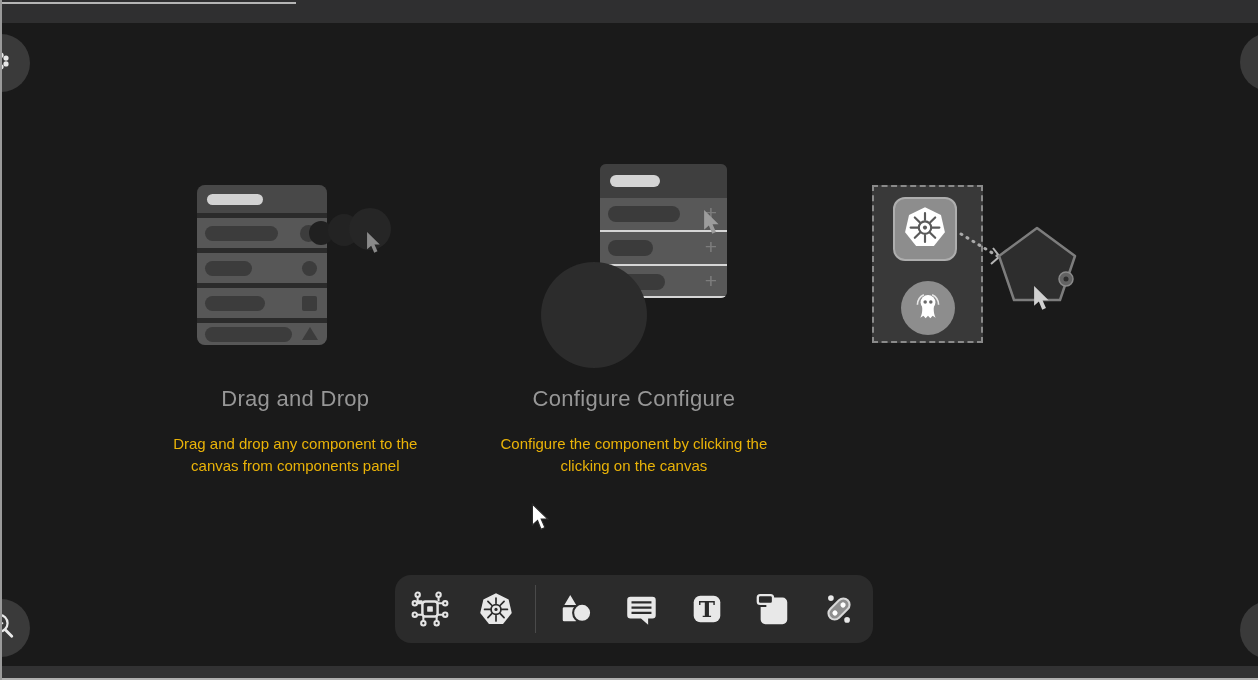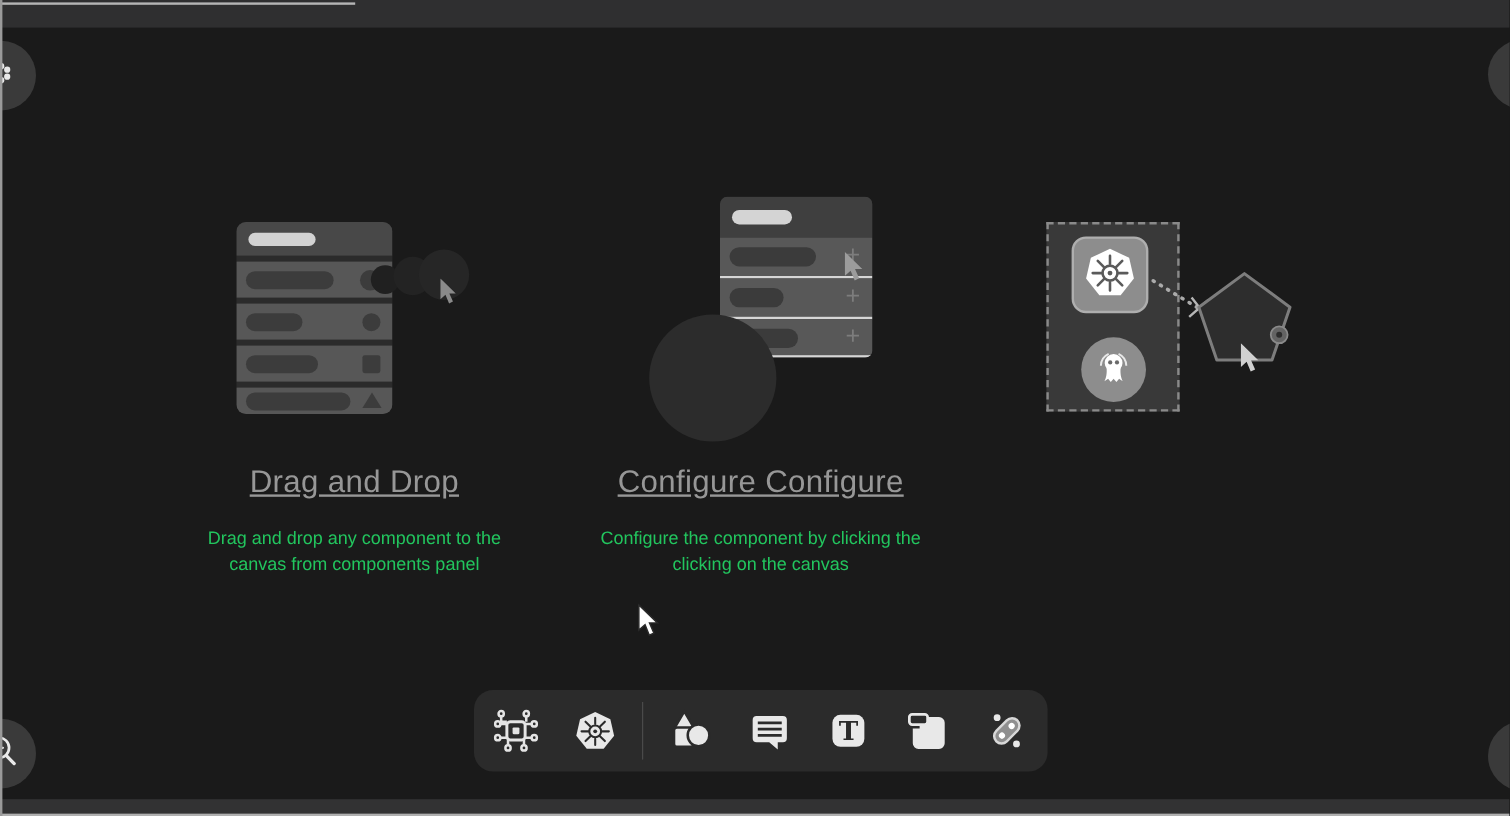--- a/index.html
+++ b/index.html
@@ -19,22 +19,22 @@
     display:flex;align-items:center;justify-content:center;z-index:30;}
   .edge-btn.tl{left:-28px;top:34px;}
   .edge-btn.bl{left:-28px;top:599px;}
   .edge-btn.tr{right:-40px;top:33px;}
   .edge-btn.br{right:-40px;top:601px;}
 
   
   .steps{position:absolute;left:126px;top:150px;width:1016px;display:flex;}
   .step{width:338.6px;display:flex;flex-direction:column;align-items:center;}
   .illus{position:relative;width:338px;height:232px;}
-  .step-title{margin-top:4px;font-size:26px;color:#979797;letter-spacing:.3px;text-decoration:underline;}
-  .step-desc{margin-top:21px;font-size:15px;line-height:22px;color:#22c55e;text-align:center;max-width:290px;}
+  .step-title{margin-top:4px;font-size:22px;color:#979797;letter-spacing:.3px;}
+  .step-desc{margin-top:21px;font-size:15px;line-height:22px;color:#eab308;text-align:center;max-width:290px;}
 
   
   .panel1{position:absolute;left:71px;top:35px;width:130px;height:160px;background:#2b2b2b;
     border-radius:8px;overflow:hidden;}
   .p1-header{position:absolute;top:0;left:0;width:100%;height:28px;background:#484848;}
   .p1-hpill{position:absolute;left:10px;top:9px;width:56px;height:11px;border-radius:6px;background:#d2d2d2;}
   .p1-row{position:absolute;left:0;width:100%;height:30px;background:#575757;}
   .p1-pill{position:absolute;left:8px;top:8px;height:15px;border-radius:8px;background:#3c3c3c;}
   .p1-circle{position:absolute;right:10px;top:7px;width:17px;height:17px;border-radius:50%;background:#3c3c3c;}
   .p1-square{position:absolute;right:10px;top:8px;width:15px;height:15px;border-radius:2px;background:#3c3c3c;}

